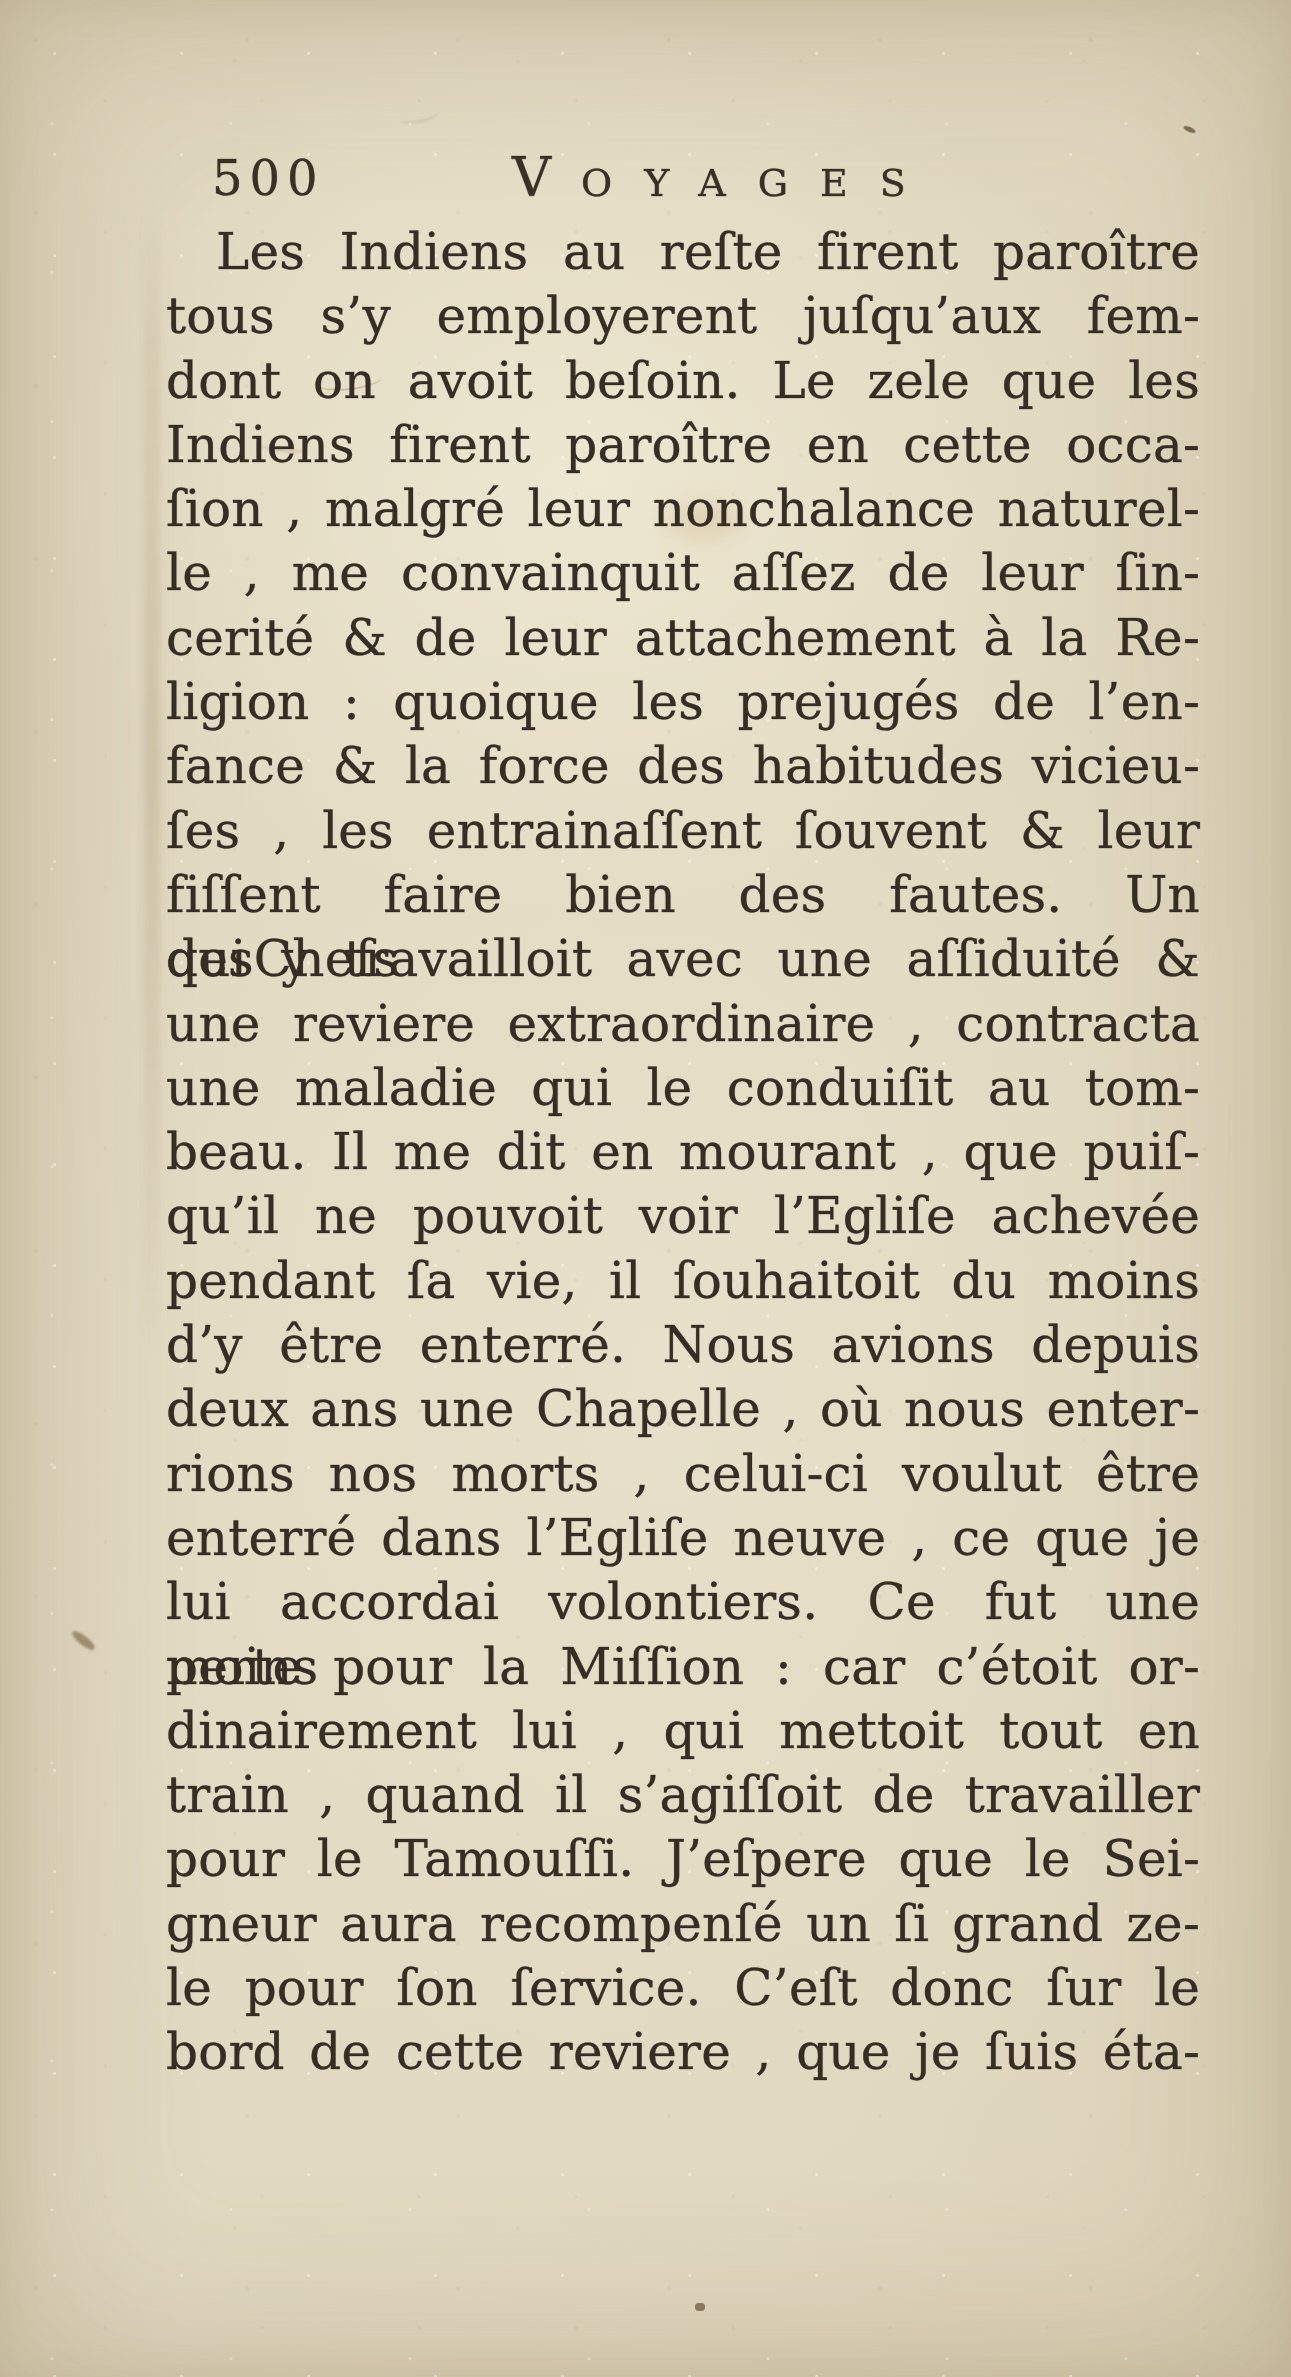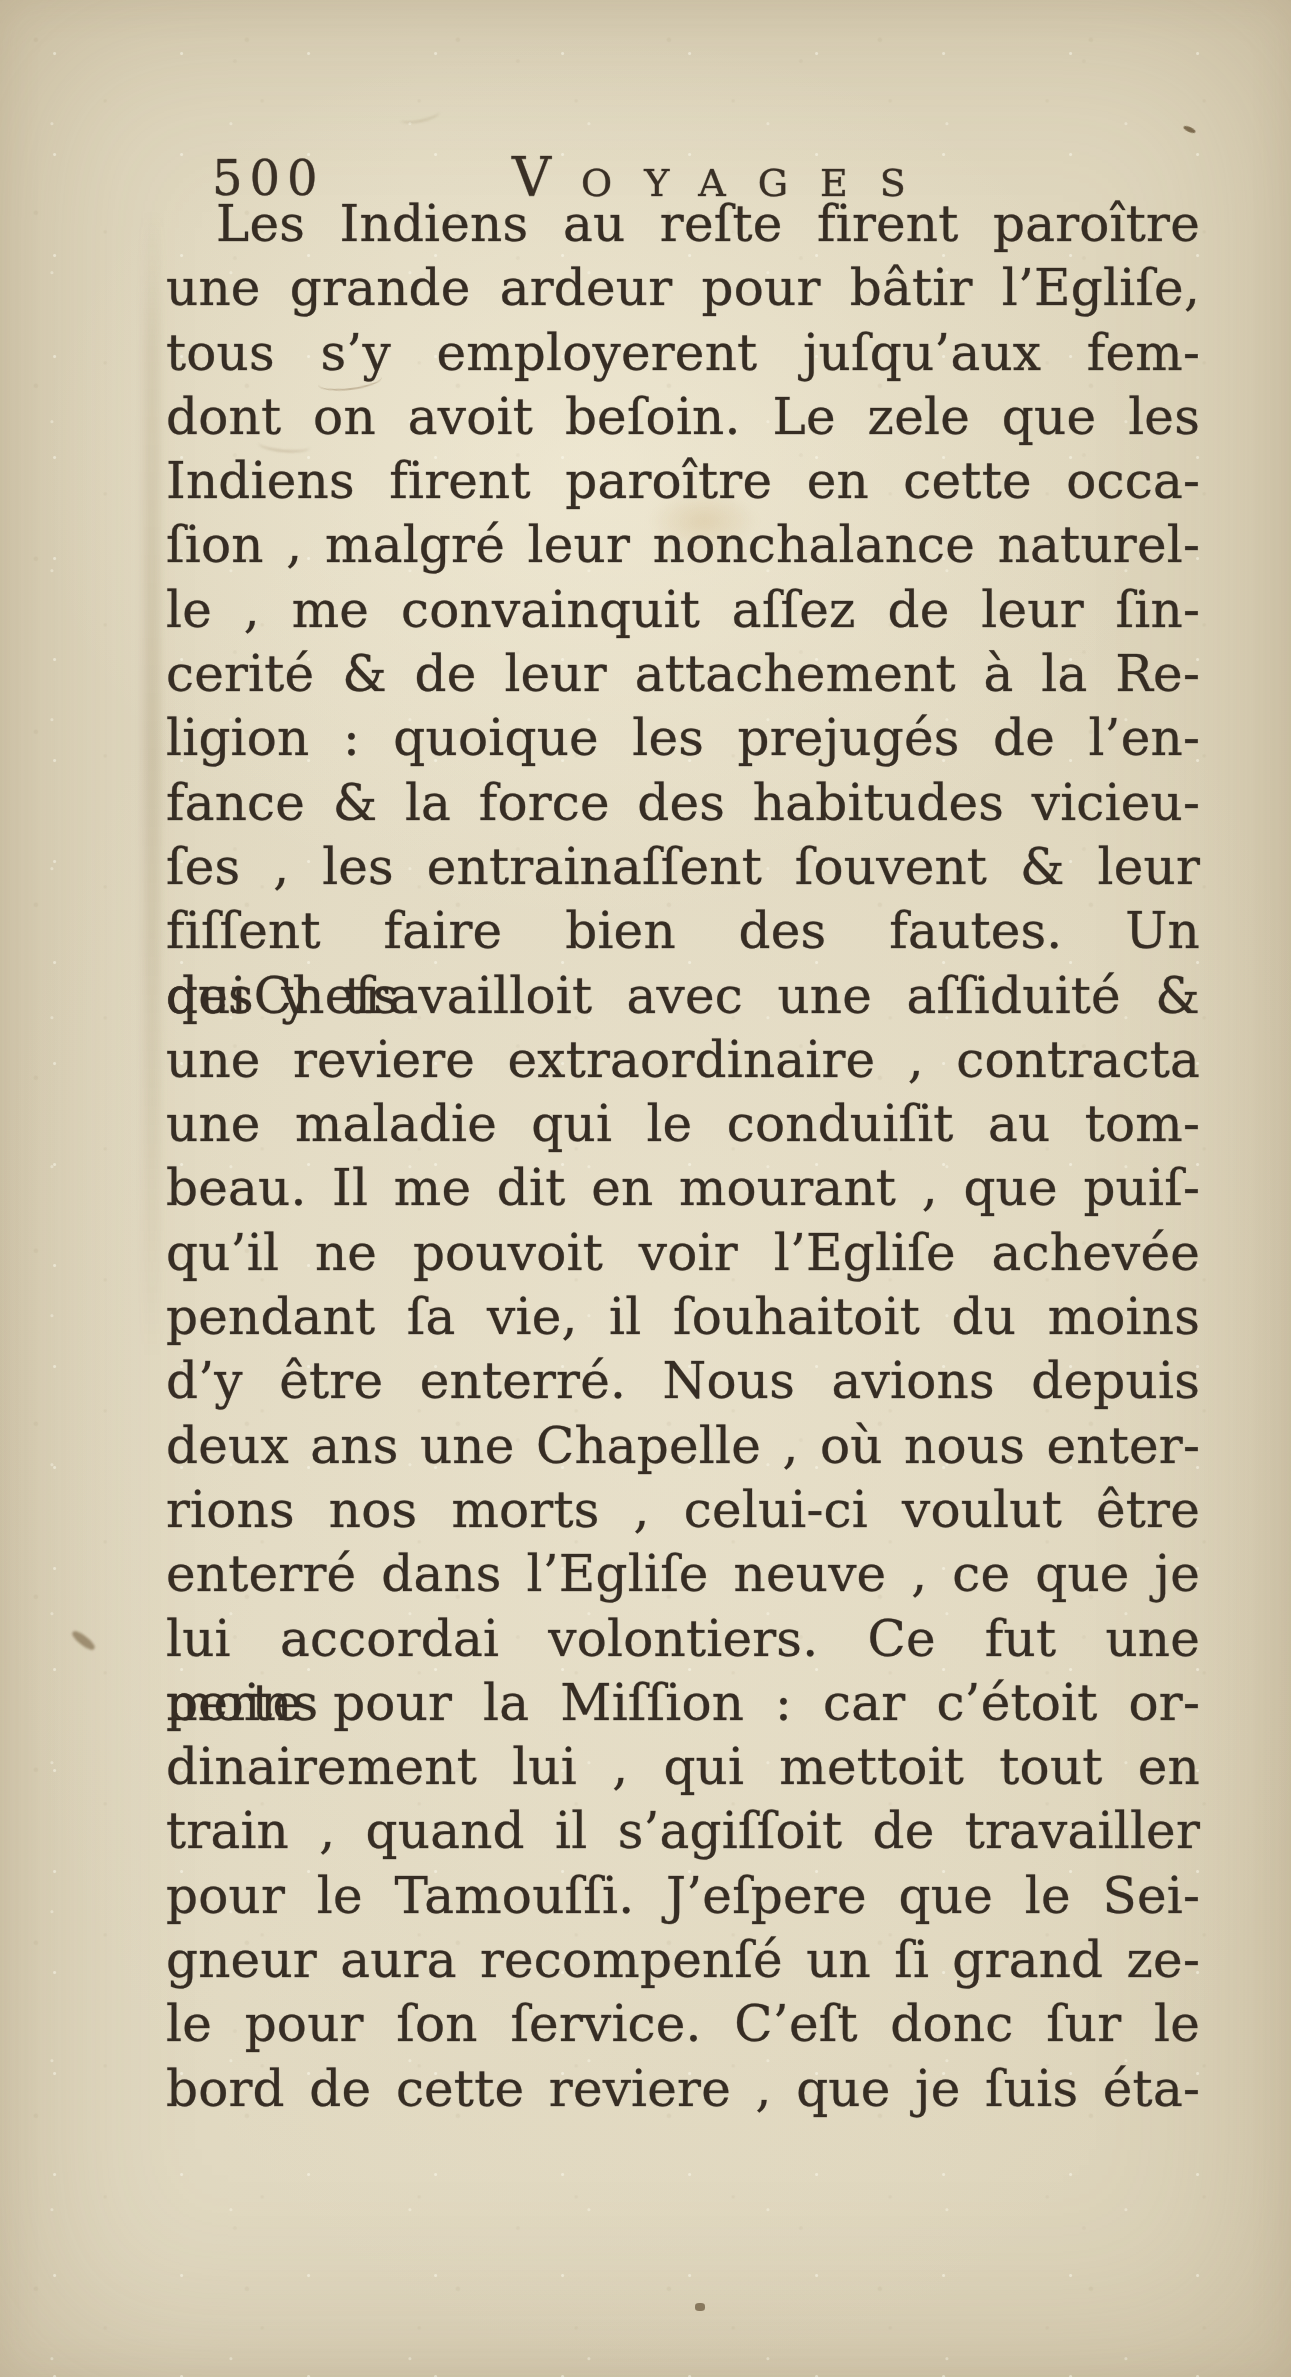--- a/index.html
+++ b/index.html
@@ -55,21 +55,21 @@
     white-space: nowrap;
     color: #3a3026;
     -webkit-text-stroke: 0.6px rgba(54,45,36,0.5);
     text-shadow: 0 0 1px rgba(54,45,36,0.35);
   }
   .title-initial { font-size: 54px; letter-spacing: 30px; }
   .title-rest   { font-size: 38px; letter-spacing: 32px; }
 
   .text-block {
     position: absolute;
-    left: 166px; top: 192px;
+    left: 166px; top: 220px;
     width: 1034px;
     font-size: 50px;
     line-height: 64.3px;
     letter-spacing: 0.2px;
     -webkit-text-stroke: 0.45px rgba(54,45,36,0.55);
     text-shadow: 0 0 1px rgba(54,45,36,0.30);
   }
   .line {
     text-align: justify;
     text-align-last: justify;
@@ -168,21 +168,20 @@
   <div class="fiber-2"></div>
   <div class="fiber-3"></div>
 
   <div class="header">
     <span class="pagenum">500</span>
     <span class="title"><span class="title-initial">V</span><span class="title-rest">OYAGES</span></span>
   </div>
 
   <div class="text-block">
     <div class="line indent">Les Indiens au reſte firent paroître</div>
-    <div class="line">une grande ardeur pour bâtir l’Egliſe,</div>
     <div class="line">tous s’y employerent juſqu’aux fem-</div>
     <div class="line">dont on avoit beſoin. Le zele que les</div>
     <div class="line">Indiens firent paroître en cette occa-</div>
     <div class="line">ſion , malgré leur nonchalance naturel-</div>
     <div class="line">le , me convainquit aſſez de leur ſin-</div>
     <div class="line">cerité &amp; de leur attachement à la Re-</div>
     <div class="line">ligion : quoique les prejugés de l’en-</div>
     <div class="line">fance &amp; la force des habitudes vicieu-</div>
     <div class="line">ſes , les entrainaſſent ſouvent &amp; leur</div>
     <div class="line">fiſſent faire bien des fautes. Un desChefs</div>

